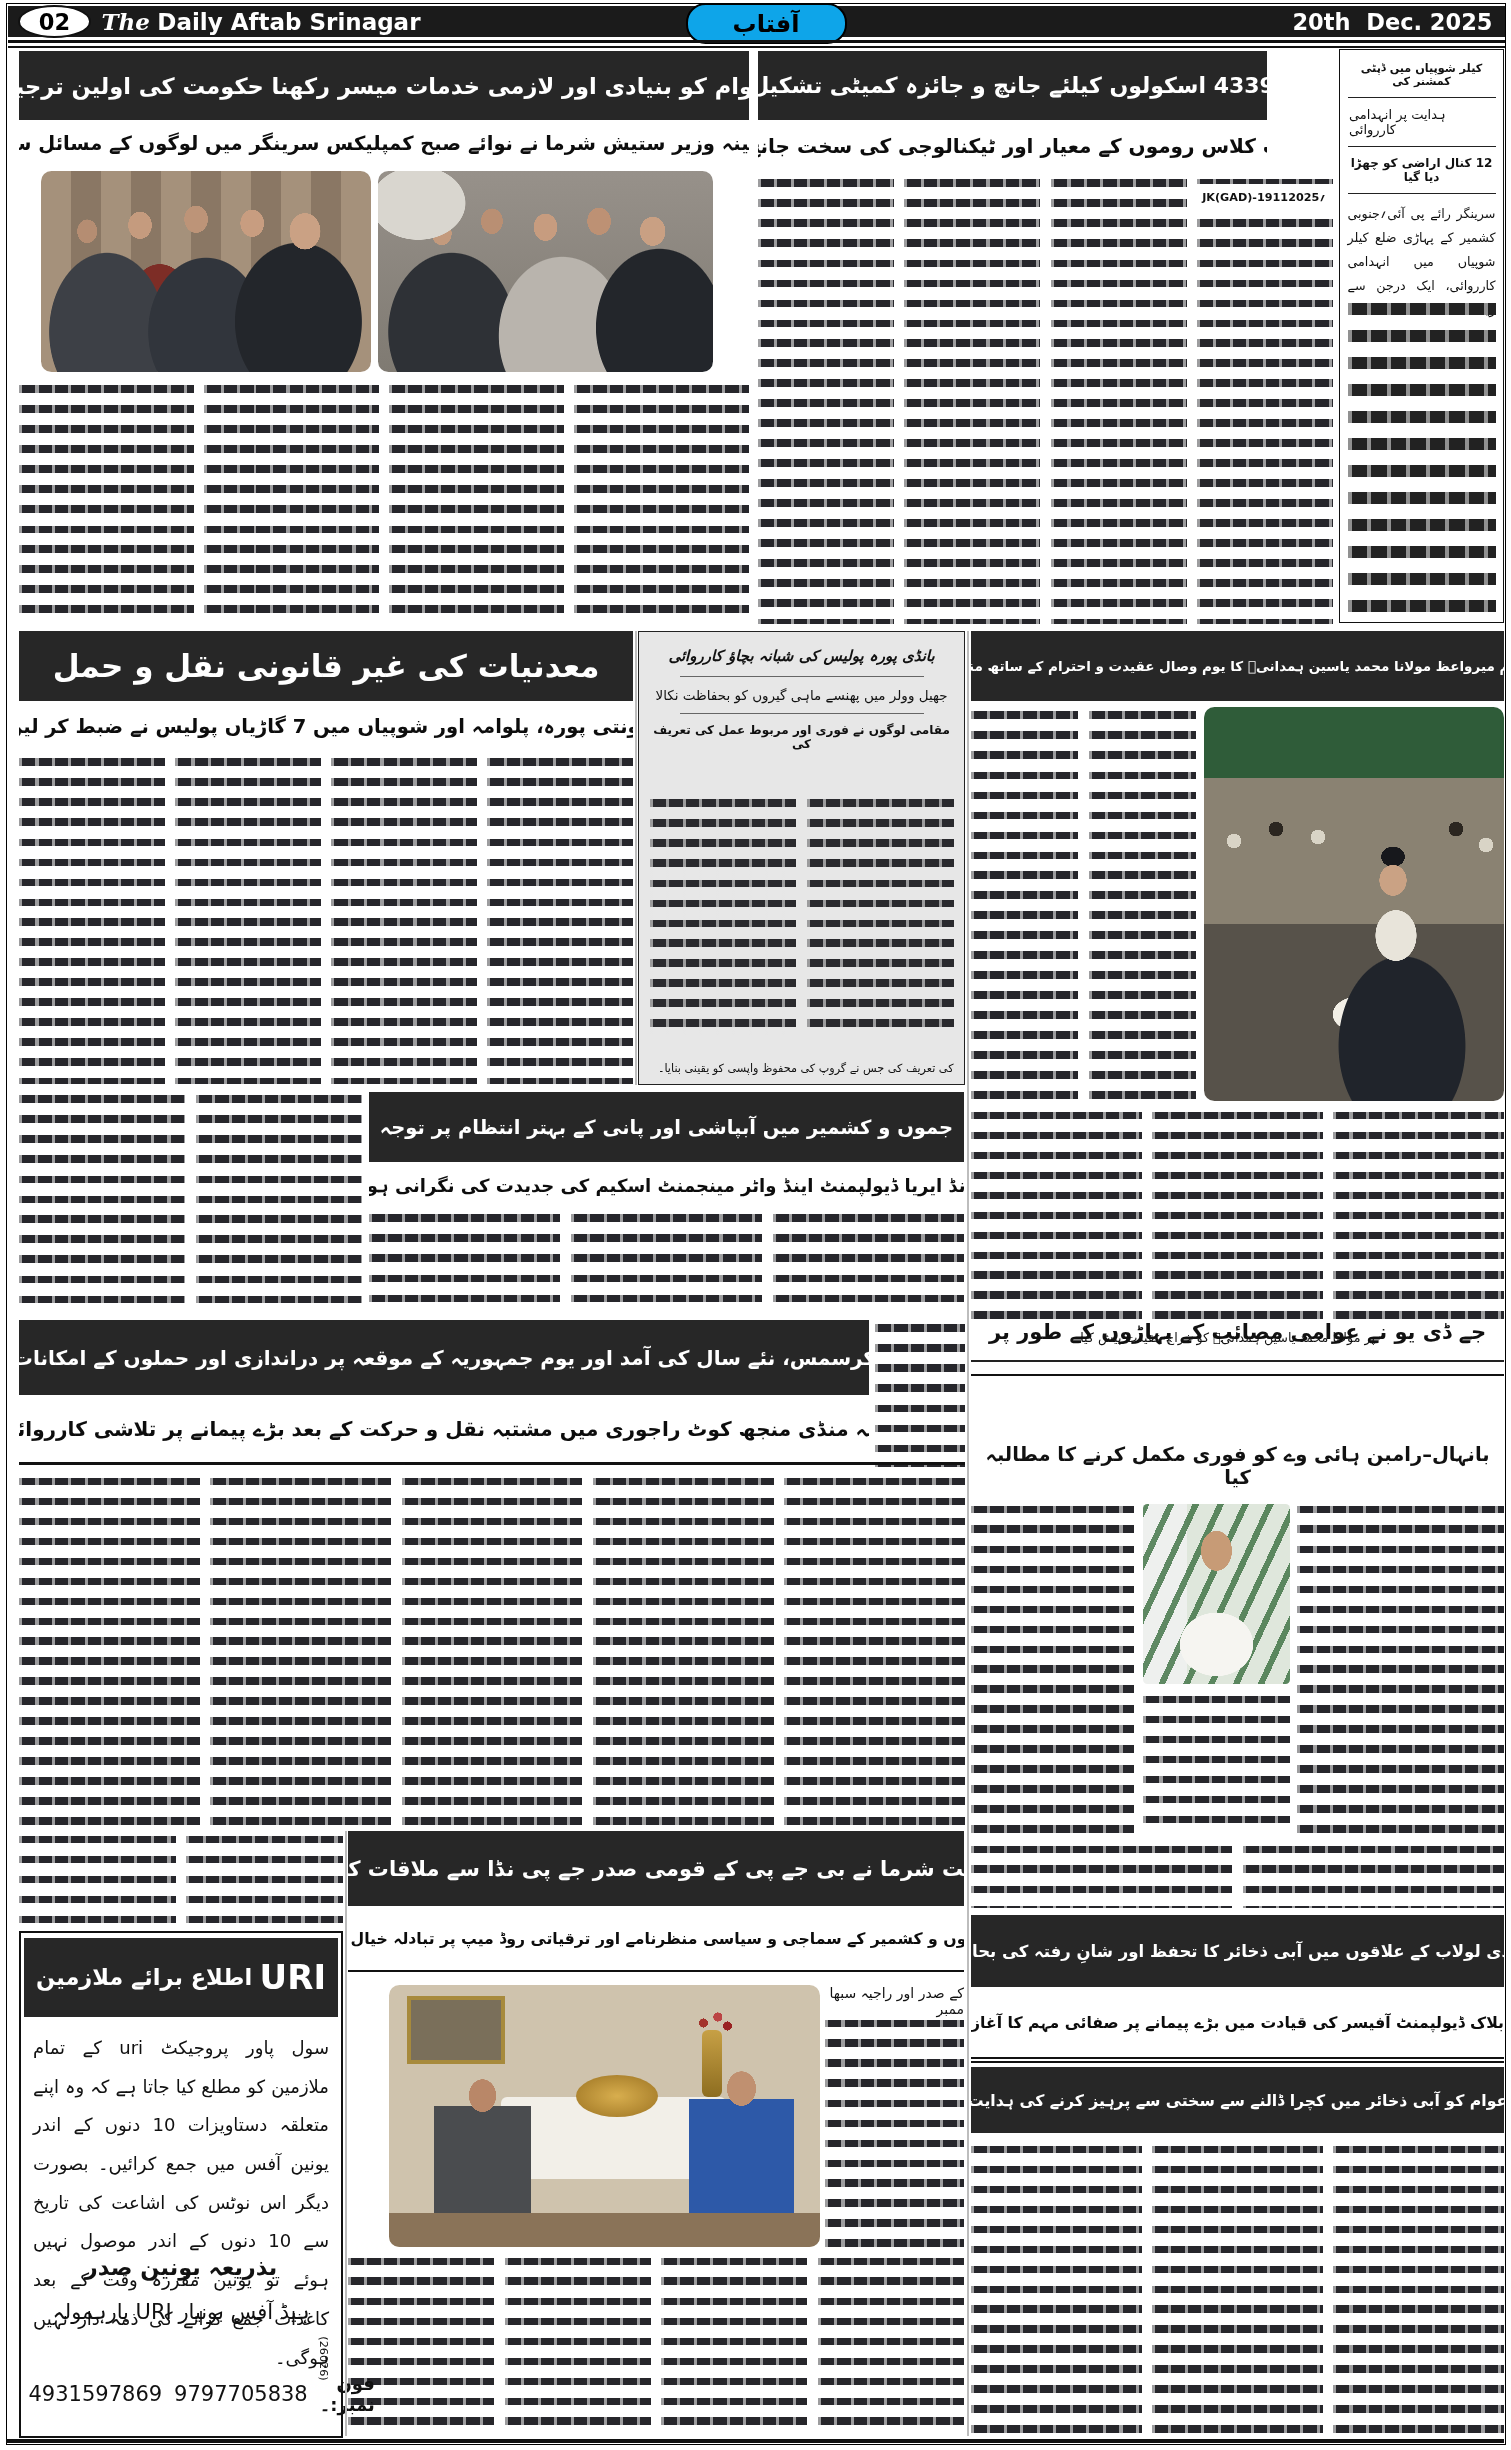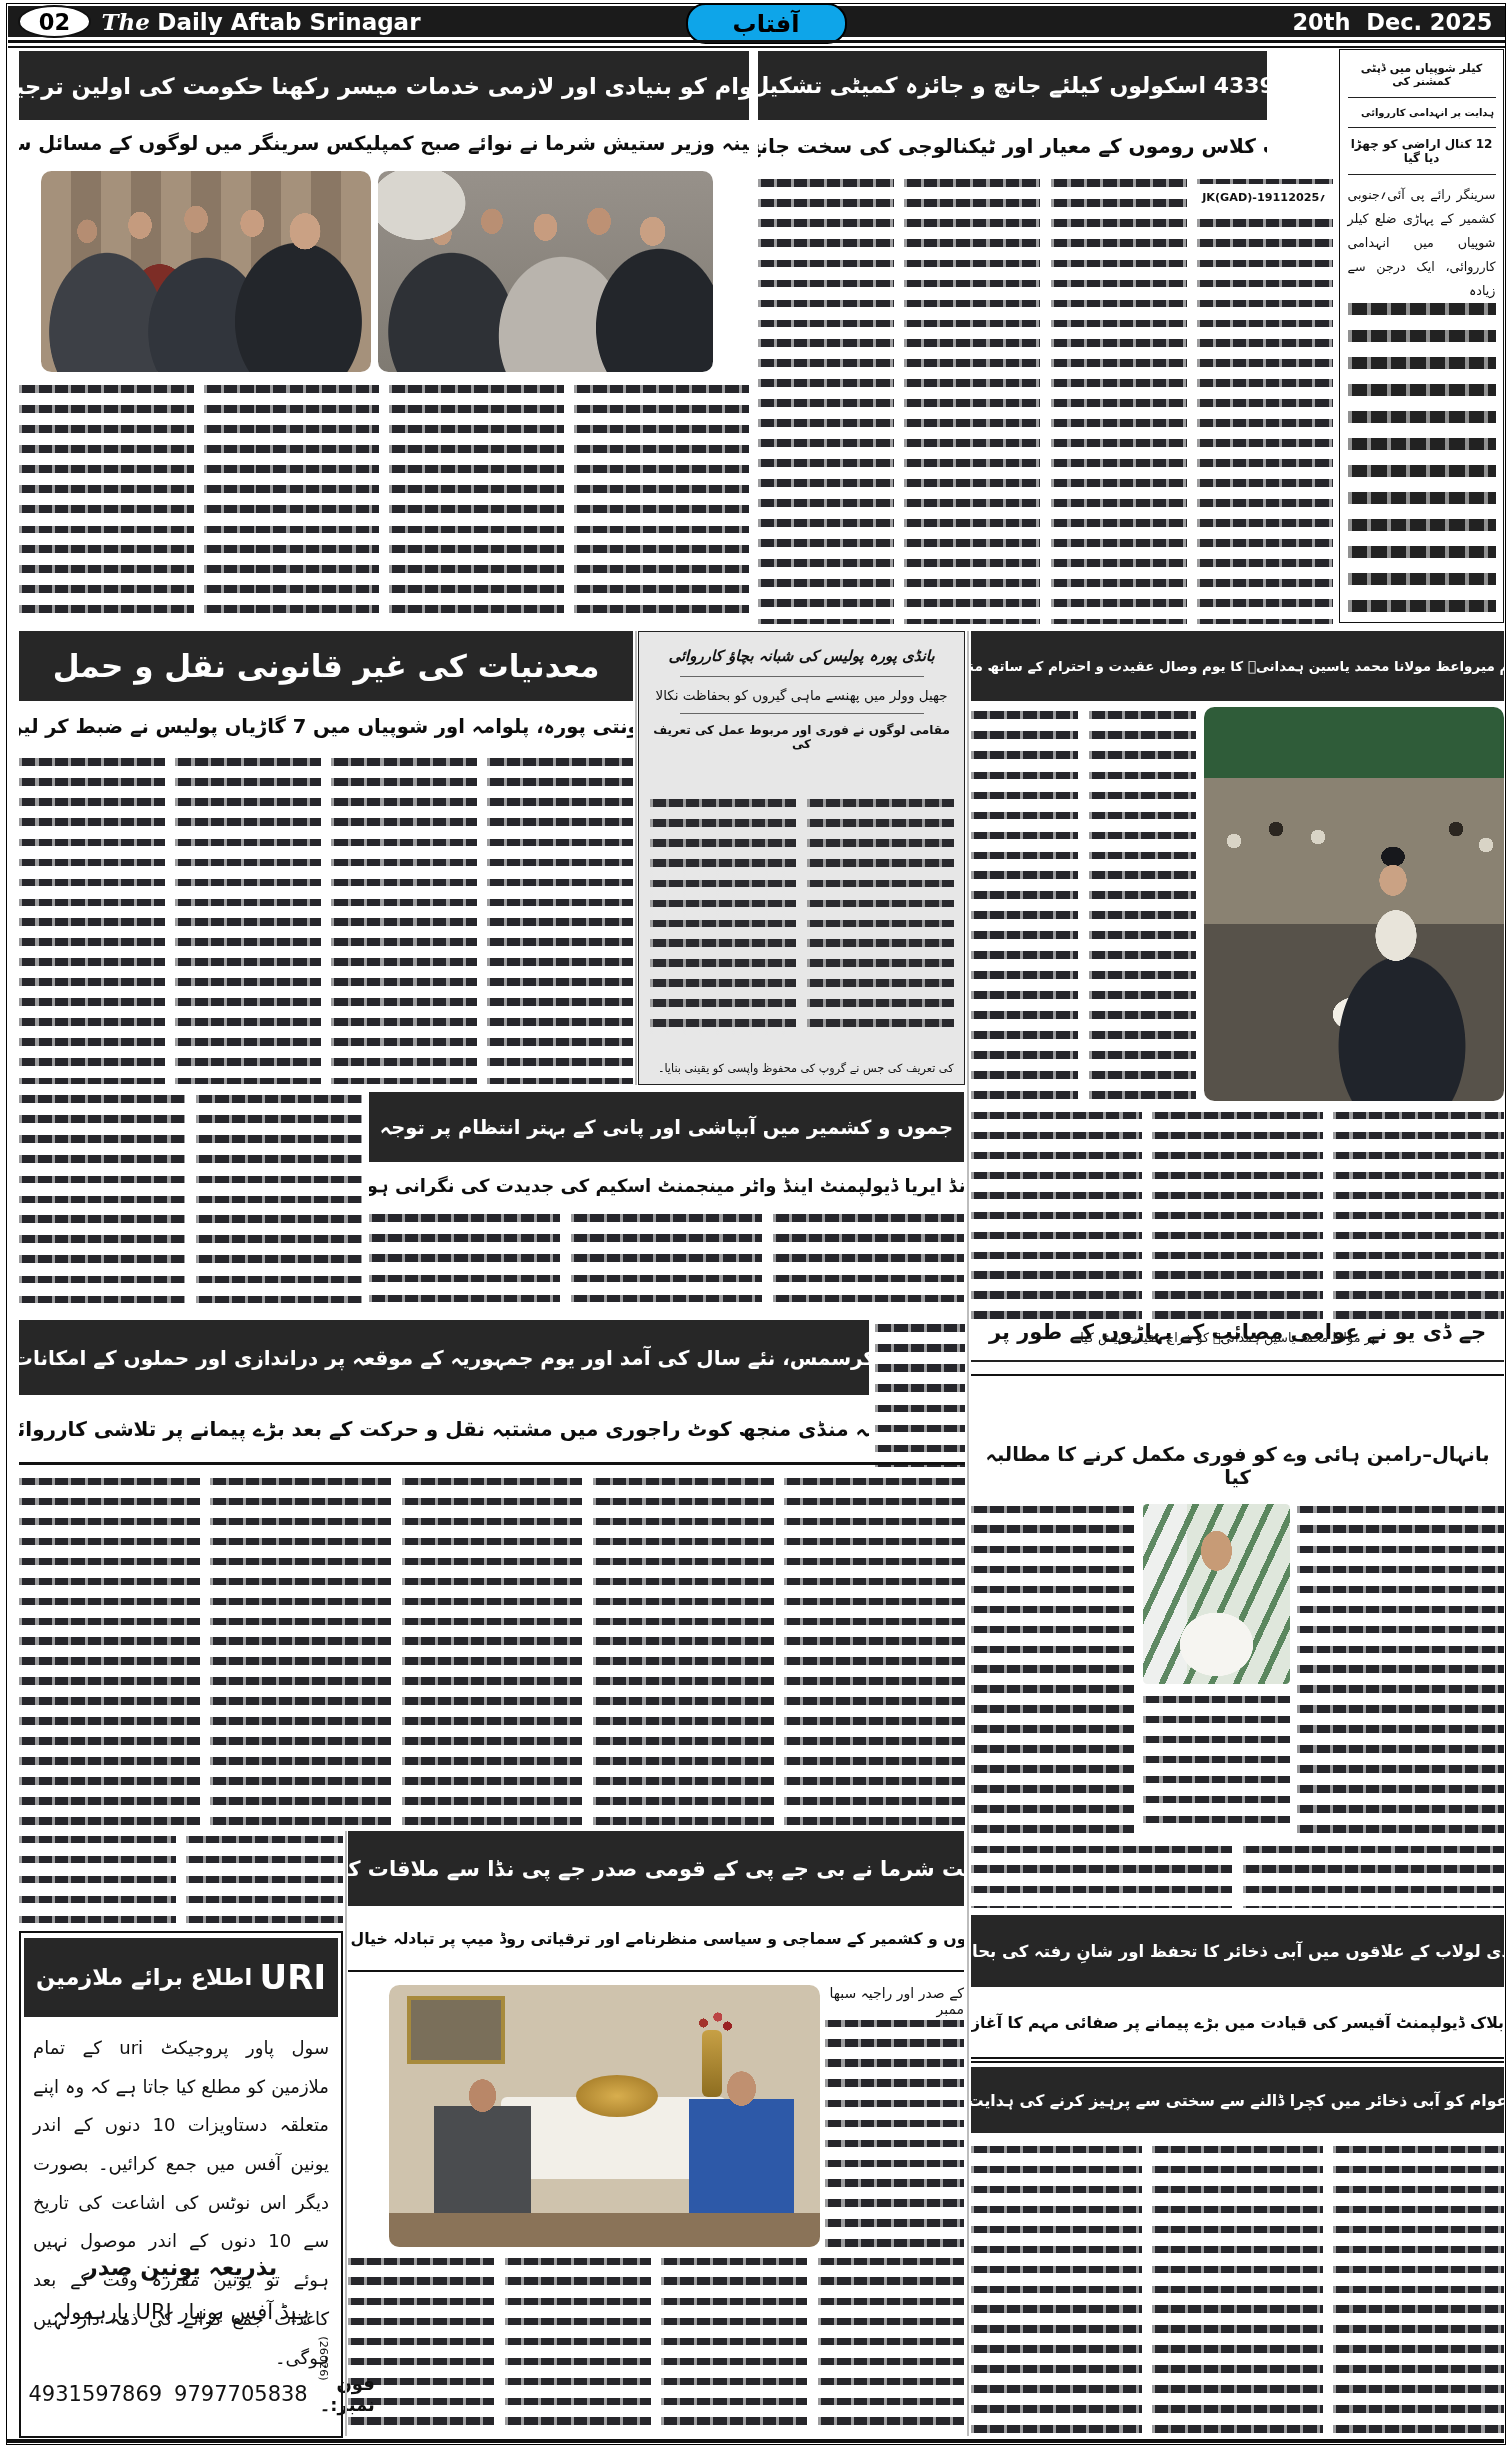--- a/index.html
+++ b/index.html
@@ -94,21 +94,21 @@
     <div class="fx"></div>
     <div class="fx"></div>
     <div class="fx"></div>
     <div class="fx"></div>
   </div>
   <div class="abs" style="left:1195px;top:184px;width:138px;height:27px;background:#fff;display:flex;align-items:center;
               justify-content:center;font-size:11.2px;font-weight:bold;">JK(GAD)-1911؍2025</div>
 
   <div class="abs urdu" style="left:1339px;top:49px;width:165px;height:574px;border:1.5px solid #111;box-sizing:border-box;padding:7.5px 7.5px;">
     <div style="font-weight:bold;font-size:11.2px;text-align:center;border-bottom:1.5px solid #222;padding:4.5px 1.5px 9px;">کیلر شوپیاں میں ڈپٹی کمشنر کی</div>
-    <div style="font-weight:bold;font-size:10px;text-align:right;border-bottom:1.5px solid #222;padding:9px 1.5px 9px;">ہدایت پر انہدامی کارروائی</div>
+    <div style="font-weight:normal;font-size:13px;text-align:left;border-bottom:1.5px solid #222;padding:9px 1.5px 9px;">ہدایت پر انہدامی کارروائی</div>
     <div style="font-weight:bold;font-size:12px;text-align:center;border-bottom:1.5px solid #222;padding:9px 1.5px 9px;">12 کنال اراضی کو چھڑا دیا گیا</div>
     <div class="jtext" style="font-size:12.7px;line-height:1.9;padding-top:7.5px;">سرینگر رائے پی آئی؍جنوبی کشمیر کے پہاڑی ضلع کیلر شوپیاں میں انہدامی کارروائی، ایک درجن سے زیادہ</div>
     <div class="fx-lg" style="position:absolute;left:7.5px;right:7.5px;top:247px;bottom:7.5px;"></div>
   </div>
 
   <div class="abs bar urdu" style="left:19px;top:631px;width:614px;height:70px;font-size:31px;">معدنیات کی غیر قانونی نقل و حمل</div>
   <div class="abs sub urdu" style="left:19px;top:707px;width:614px;height:39px;font-size:19.5px;">اونتی پورہ، پلوامہ اور شوپیاں میں 7 گاڑیاں پولیس نے ضبط کر لیں</div>
   <div class="abs cols" style="left:19px;top:754px;width:614px;height:330px;grid-template-columns:repeat(4,1fr);">
     <div class="fx"></div>
     <div class="fx"></div>

